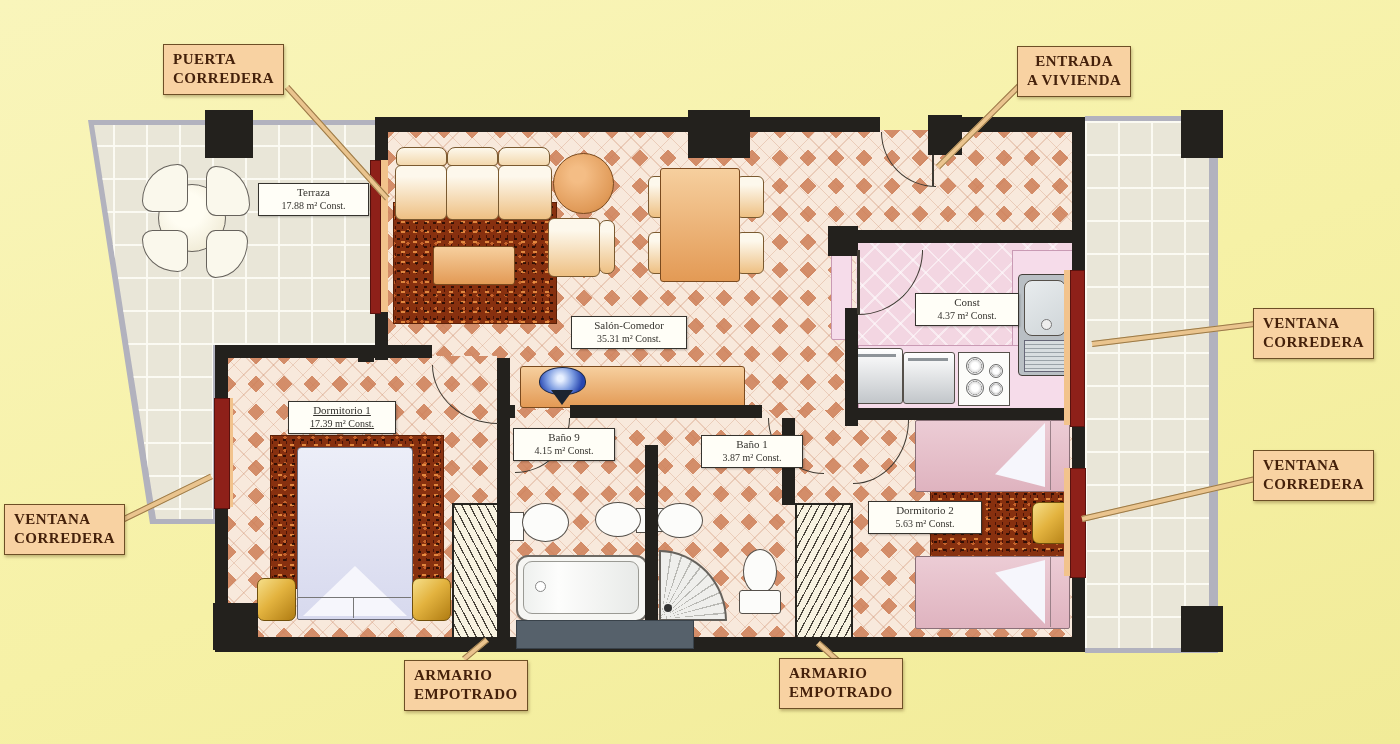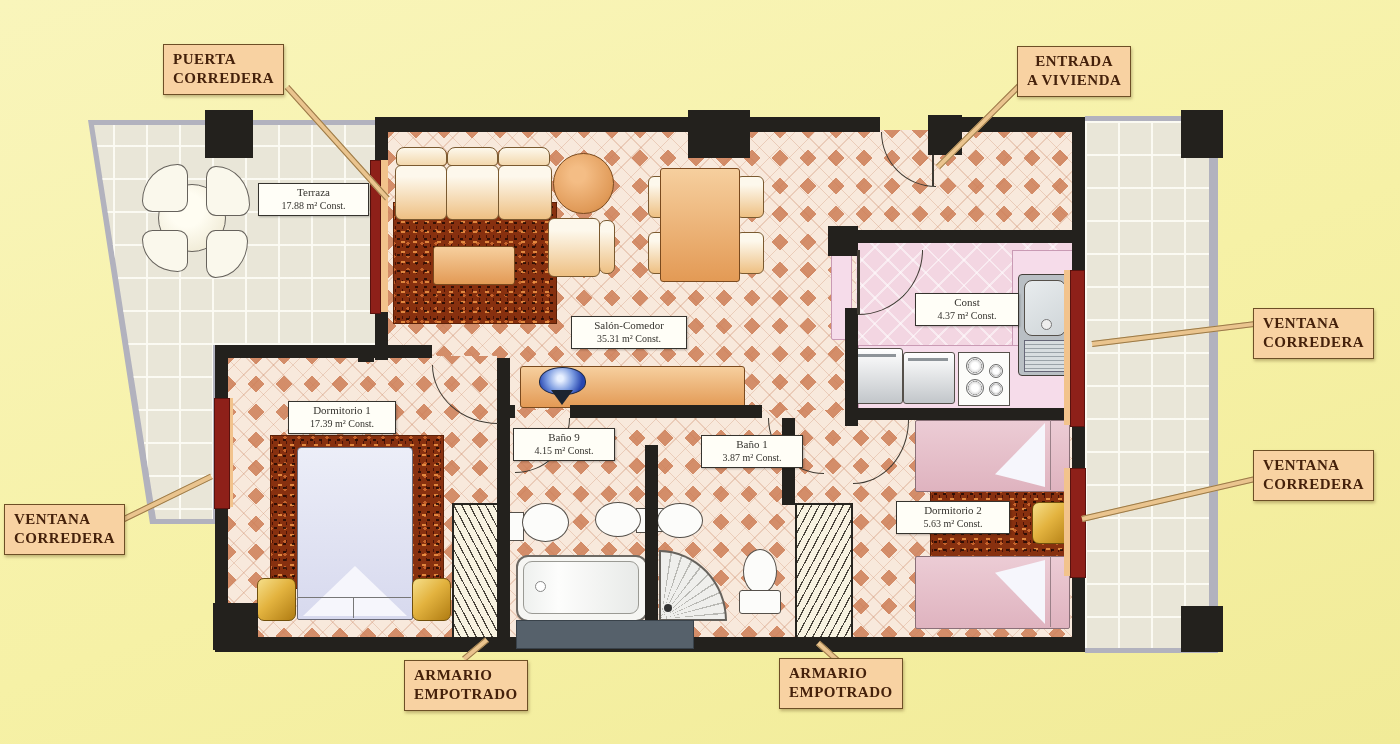--- a/index.html
+++ b/index.html
@@ -230,33 +230,33 @@
     <div class="rarea">17.88 m² Const.</div>
   </div>
   <div class="abs room-label" style="left:571px;top:303px;width:102px;margin-top:13px;">
     <div class="rname">Salón-Comedor</div>
     <div class="rarea">35.31 m² Const.</div>
   </div>
   <div class="abs room-label" style="left:915px;top:293px;width:90px;">
     <div class="rname">Const</div>
     <div class="rarea">4.37 m² Const.</div>
   </div>
-  <div class="abs room-label" style="left:288px;top:401px;width:94px;">
+  <div class="abs room-label" style="left:288px;top:401px;width:94px;text-decoration:underline;">
     <div class="rname">Dormitorio 1</div>
     <div class="rarea">17.39 m² Const.</div>
   </div>
   <div class="abs room-label" style="left:513px;top:428px;width:88px;">
     <div class="rname">Baño 9</div>
     <div class="rarea">4.15 m² Const.</div>
   </div>
   <div class="abs room-label" style="left:701px;top:435px;width:88px;">
     <div class="rname">Baño 1</div>
     <div class="rarea">3.87 m² Const.</div>
   </div>
-  <div class="abs room-label" style="left:868px;top:501px;width:100px;margin-left:28px;">
+  <div class="abs room-label" style="left:868px;top:501px;width:100px;">
     <div class="rname">Dormitorio 2</div>
     <div class="rarea">5.63 m² Const.</div>
   </div>
 
   <div class="abs leader" style="left:287px;top:84px;width:150px;transform:rotate(48deg);"></div>
   <div class="abs leader" style="left:938px;top:164px;width:117px;transform:rotate(-45deg);"></div>
   <div class="abs leader" style="left:1092px;top:341px;width:163px;transform:rotate(-7deg);"></div>
   <div class="abs leader" style="left:1082px;top:516px;width:176px;transform:rotate(-13deg);"></div>
   <div class="abs leader" style="left:118px;top:519px;width:104px;transform:rotate(-26deg);"></div>
   <div class="abs leader" style="left:464px;top:656px;width:30px;transform:rotate(-40deg);"></div>

